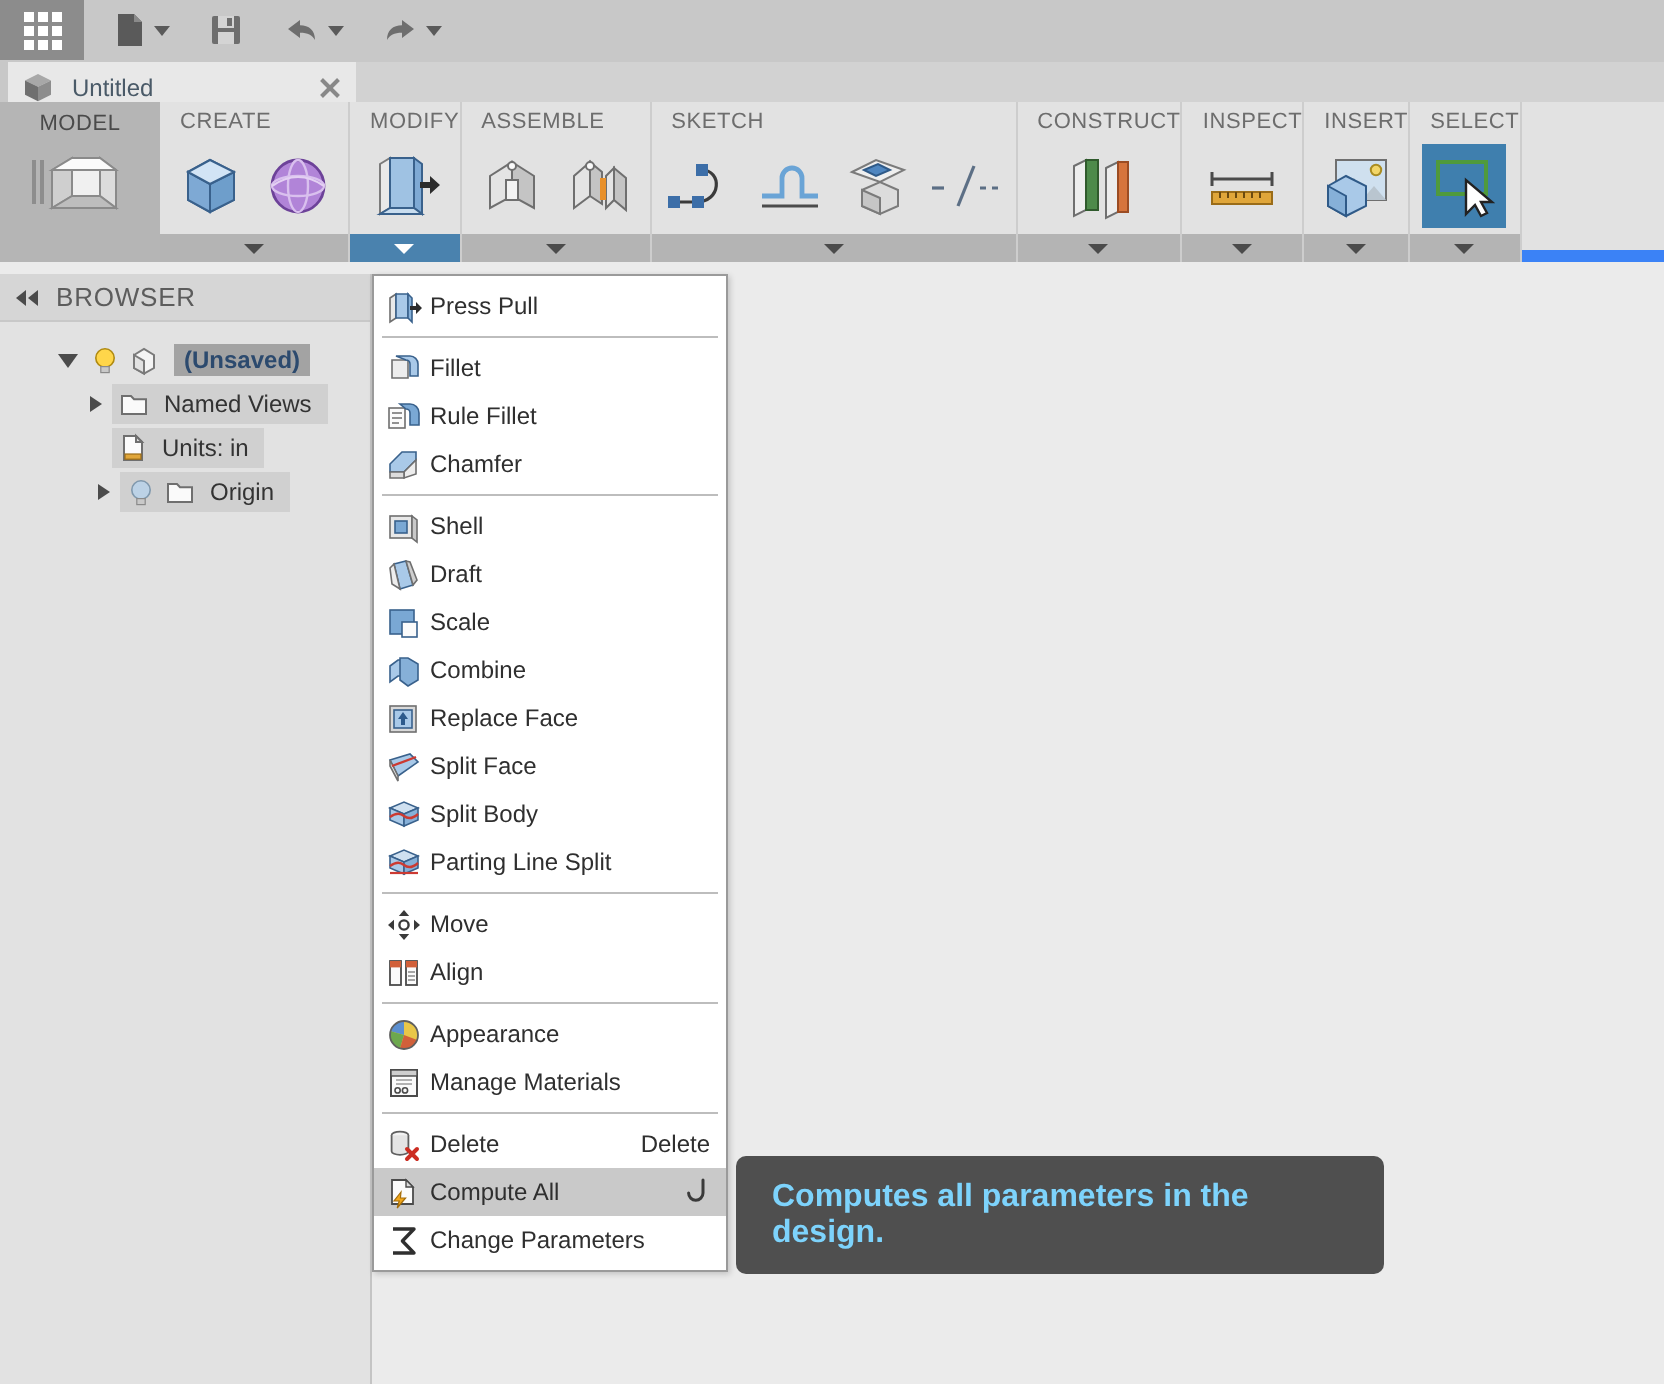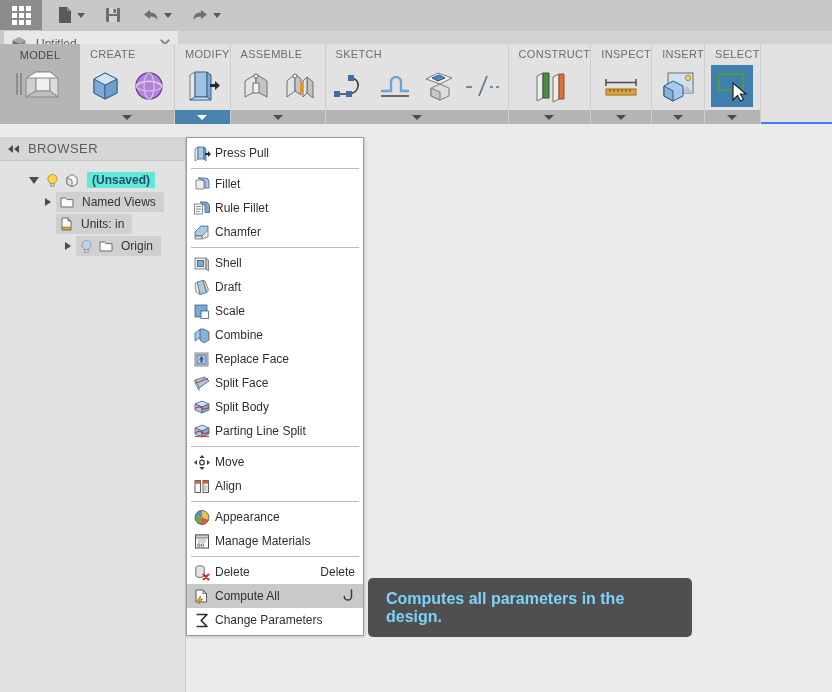--- a/index.html
+++ b/index.html
@@ -63,23 +63,23 @@
   }
   .doc-tab-close::before { transform: rotate(45deg); }
   .doc-tab-close::after  { transform: rotate(-45deg); }
   .tab-rest {
     position: absolute; left: 178px; top: 1px; right: 0; height: 25px;
     background: #d2d2d2;
   }
 
   
   .ribbon {
-    position: absolute; left: 0; top: 44px; width: 832px; height: 80px;
+    position: absolute; left: 0; top: 51px; width: 832px; height: 80px;
     background: #e2e2e2;
-    border-bottom: 2px solid #3b82f6;
+    border-bottom: 6px solid #3b82f6;
     display: flex;
   }
   .ws-tab {
     width: 80px; height: 80px; background: #b5b5b5;
     display: flex; flex-direction: column; align-items: center;
     cursor: pointer; position: relative;
   }
   .ws-tab-label {
     font-size: 11px; color: #4a4a4a; margin-top: 5px; letter-spacing: .3px;
   }
@@ -146,21 +146,21 @@
     border-left: 5px solid transparent; border-right: 5px solid transparent;
     border-top: 7px solid #4b4b4b;
   }
   .trow {
     display: flex; align-items: center; height: 20px;
     background: #d0d0d0; padding: 0 8px 0 3px; gap: 4px;
   }
   .trow.sel-label { background: transparent; padding-right: 0; }
   .tlabel { margin-left: 3px; }
   .tlabel.unsaved {
-    background: #5eead4; color: #2c4a6e; font-weight: bold; padding: 1px 5px;
+    background: #a3a3a3; color: #2c4a6e; font-weight: bold; padding: 1px 5px;
   }
 
   
   .viewport {
     position: absolute; left: 187px; top: 137px; right: 0; bottom: 0;
     background: #ebebeb;
   }
 
   
   .menu {
@@ -498,21 +498,21 @@
         <span class="trow">
           <svg width="15" height="16" viewBox="0 0 15 16">
             <path d="M3 2 h6 l3 3 v9 H3 z" fill="#fbfbfb" stroke="#6f6f6f"></path>
             <path d="M9 2 v3 h3 z" fill="#dcdcdc" stroke="#6f6f6f"></path>
             <rect x="3.5" y="11" width="8" height="2.6" fill="#e0a63a" stroke="#9a6c18" stroke-width=".6"></rect>
           </svg>
           <span class="tlabel">Units: in</span>
         </span>
       </div>
 
-      <div class="tnode" style="padding-left:60px">
+      <div class="tnode" style="padding-left:44px">
         <span class="tarrow">
             <i></i>
           </span>
         <span class="trow">
           <svg width="15" height="15" viewBox="0 0 15 15">
             <circle cx="7.5" cy="6" r="4.6" fill="#bcd2e6" stroke="#7f98ad" stroke-width=".8"></circle>
             <rect x="5.4" y="10.3" width="4.2" height="3" fill="#c9c9c9" stroke="#8a8a8a" stroke-width=".6"></rect>
           </svg>
           <svg width="16" height="14" viewBox="0 0 16 14">
             <path d="M2 3 h4.5 l1.5 1.6 H14 V12 H2 z" fill="#fafafa" stroke="#6f6f6f"></path>

